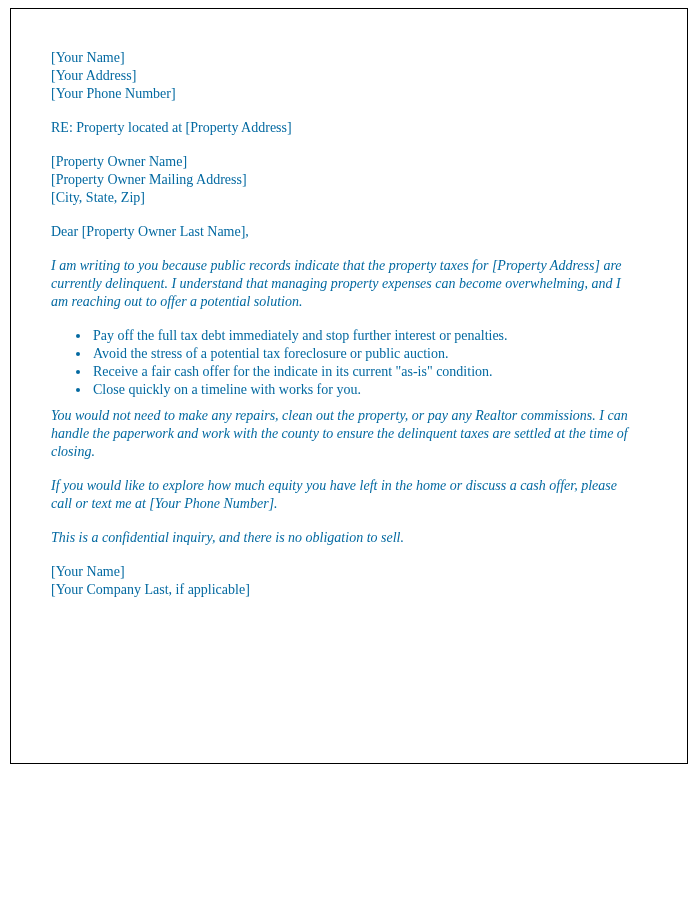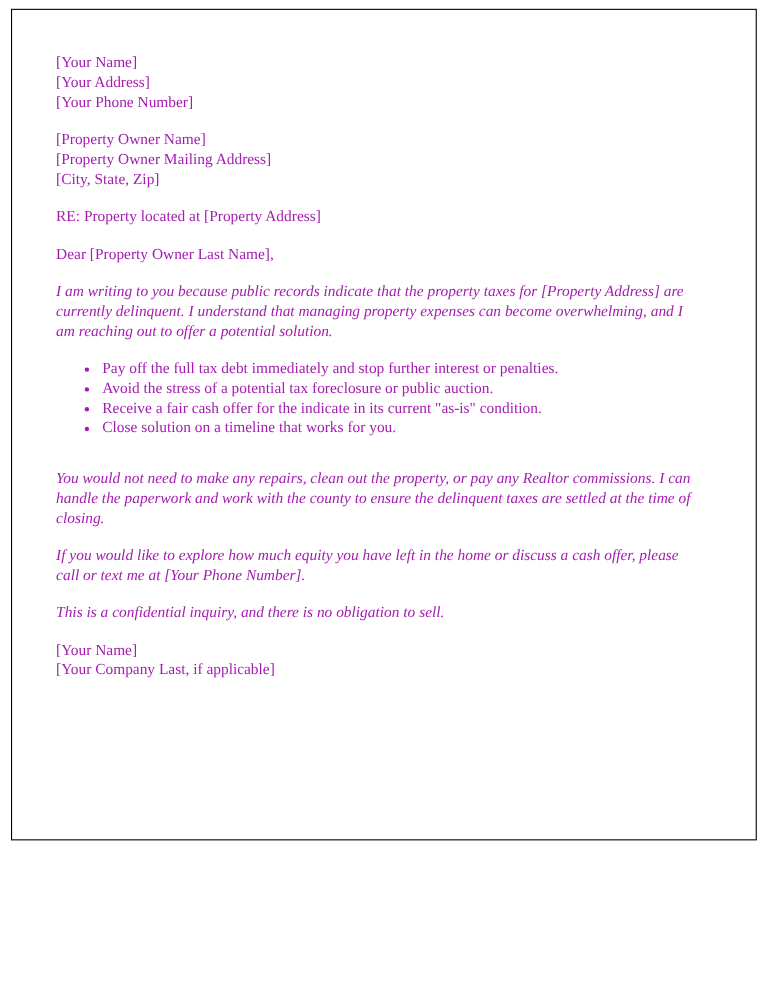--- a/index.html
+++ b/index.html
@@ -20,34 +20,34 @@
     top: 8px;
     width: 678px;
     height: 756px;
     border: 1px solid #000000;
     box-sizing: border-box;
     background: #ffffff;
     padding: 40px 52px 20px 40px;
     font-family: "Liberation Serif", "DejaVu Serif", serif;
     font-size: 14px;
     line-height: 18px;
-    color: #a21caf;
+    color: #0369a1;
   }
   .block {
     margin: 0 0 16px 0;
   }
   .line {
     display: block;
   }
   p.para {
     margin: 0 0 16px 0;
     font-style: italic;
   }
   ul.bullet-list {
-    margin: 0 0 28px 0;
+    margin: 0 0 8px 0;
     padding-left: 40px;
     list-style-type: disc;
   }
   ul.bullet-list li {
     margin: 0;
     padding-left: 2px;
   }
 </style>
 </head>
 <body>
@@ -56,41 +56,41 @@
   <div class="letter-frame">
 
     <div class="block">
       <span class="line">[Your Name]</span>
       <span class="line">[Your Address]</span>
       <span class="line">[Your Phone Number]</span>
     </div>
 
 
     <div class="block">
+      <span class="line">RE: Property located at [Property Address]</span>
+    </div>
+
+    <div class="block">
       <span class="line">[Property Owner Name]</span>
       <span class="line">[Property Owner Mailing Address]</span>
       <span class="line">[City, State, Zip]</span>
-    </div>
-
-    <div class="block">
-      <span class="line">RE: Property located at [Property Address]</span>
     </div>
 
     <div class="block">
       <span class="line">Dear [Property Owner Last Name],</span>
     </div>
 
     <p class="para">I am writing to you because public records indicate that the property taxes for [Property Address] are currently delinquent. I understand that managing property expenses can become overwhelming, and I am reaching out to offer a potential solution.</p>
 
 
     <ul class="bullet-list">
       <li>Pay off the full tax debt immediately and stop further interest or penalties.</li>
       <li>Avoid the stress of a potential tax foreclosure or public auction.</li>
       <li>Receive a fair cash offer for the indicate in its current "as-is" condition.</li>
-      <li>Close solution on a timeline that works for you.</li>
+      <li>Close quickly on a timeline with works for you.</li>
     </ul>
 
     <p class="para">You would not need to make any repairs, clean out the property, or pay any Realtor commissions. I can handle the paperwork and work with the county to ensure the delinquent taxes are settled at the time of closing.</p>
 
     <p class="para">If you would like to explore how much equity you have left in the home or discuss a cash offer, please call or text me at [Your Phone Number].</p>
 
     <p class="para">This is a confidential inquiry, and there is no obligation to sell.</p>
 
 
     <div class="block">

